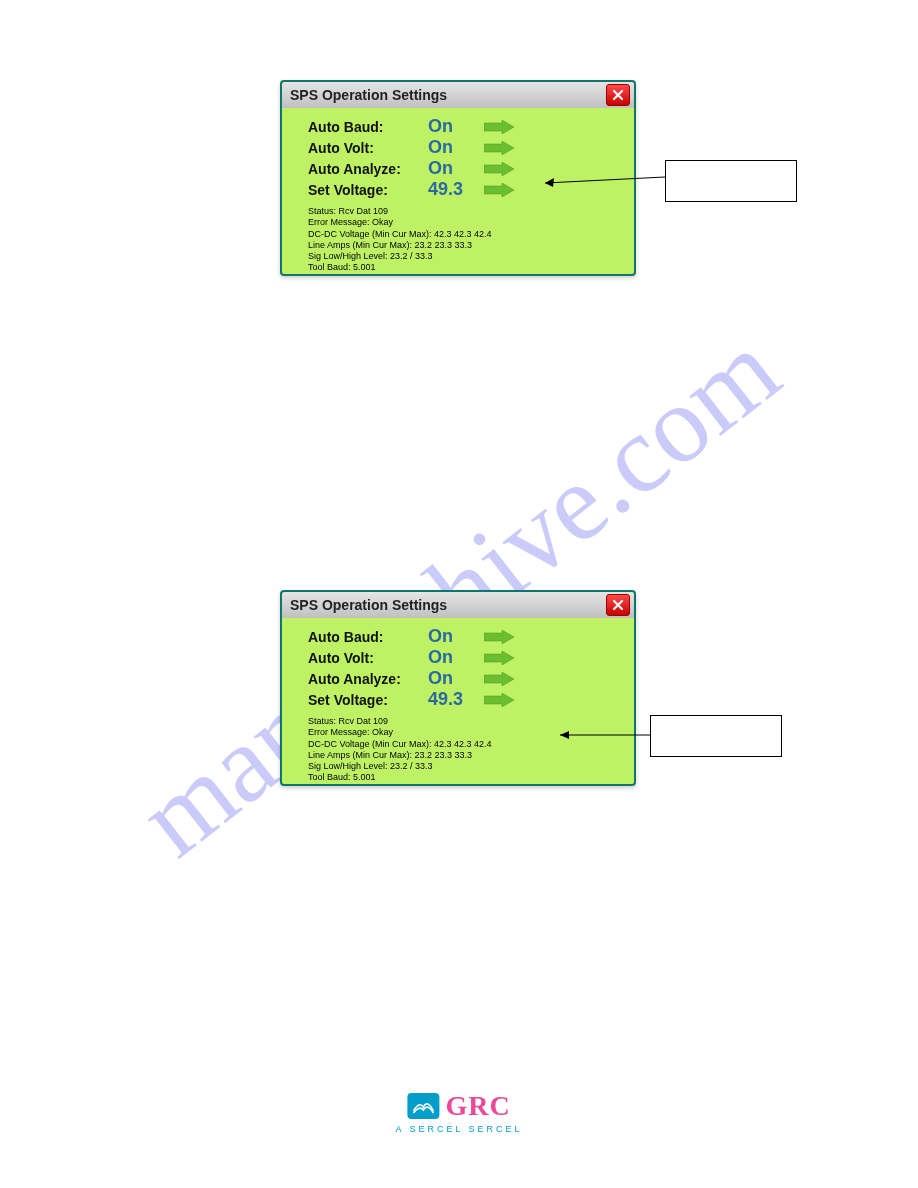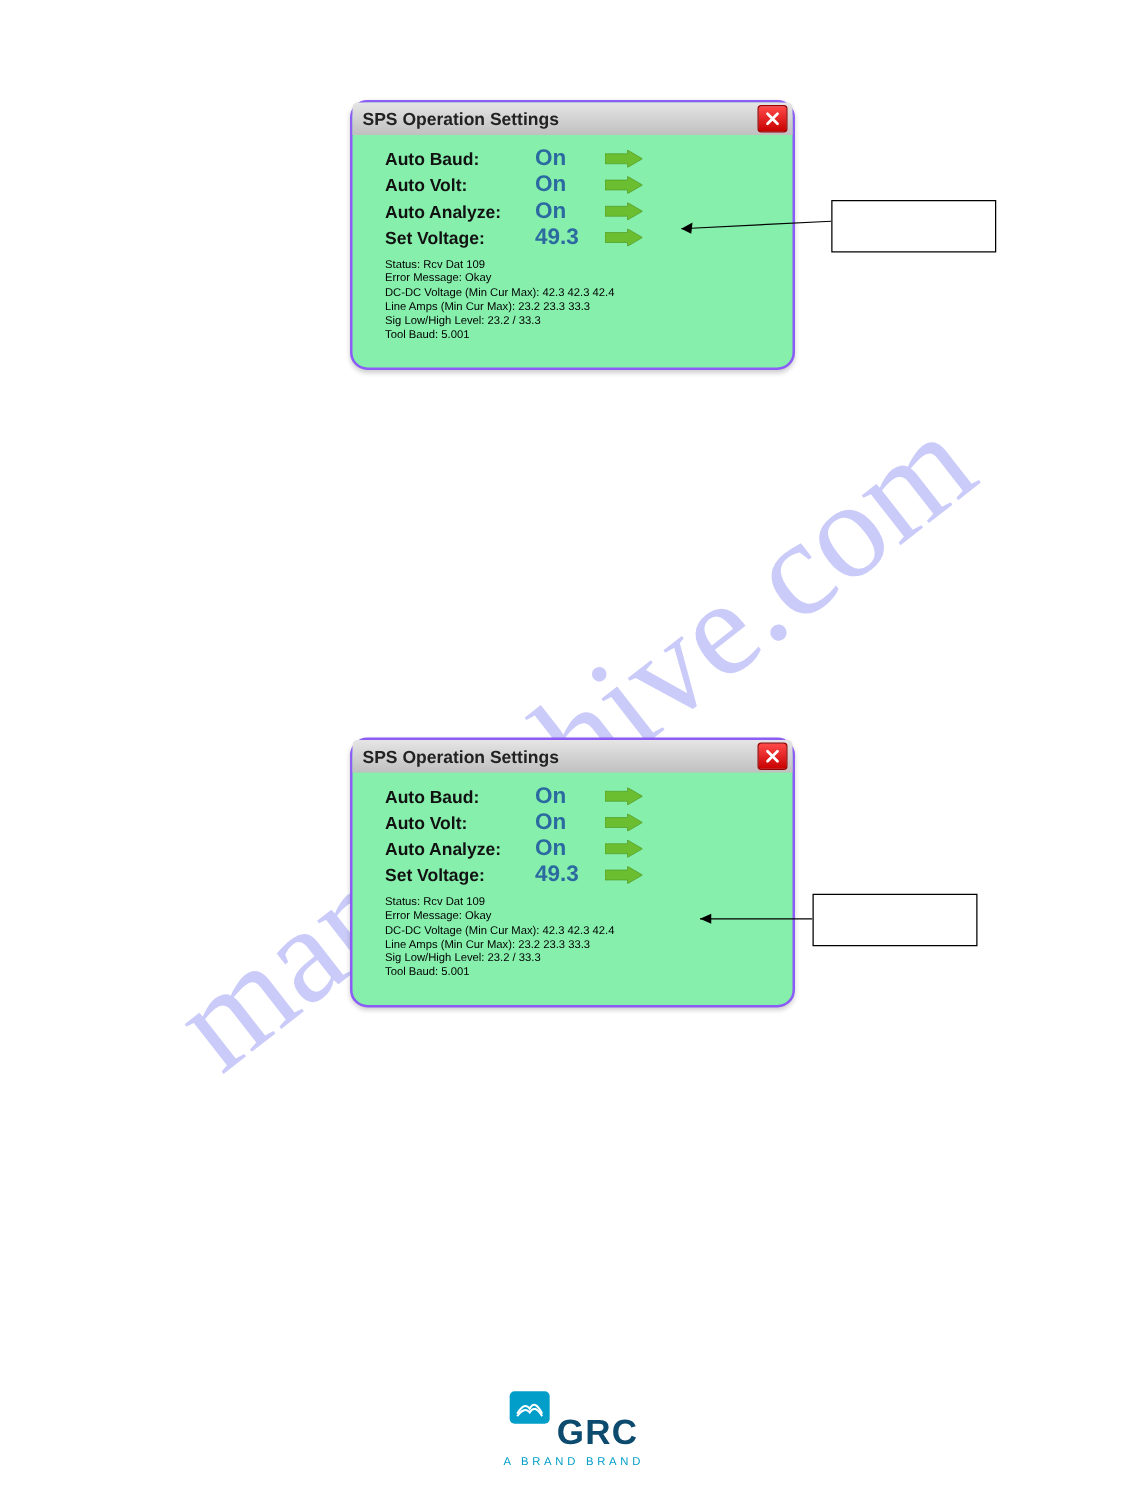--- a/index.html
+++ b/index.html
@@ -20,23 +20,23 @@
     font-size: 110px;
     color: #8b8ef2;
     opacity: 0.45;
     white-space: nowrap;
     pointer-events: none;
     font-family: Georgia, 'Times New Roman', serif;
   }
   .dialog {
     position: absolute;
     width: 352px;
-    border: 2px solid #8b5cf6;
-    border-radius: 14px;
-    background: #86efac;
+    border: 2px solid #0f766e;
+    border-radius: 4px;
+    background: #bef264;
     box-shadow: 0 2px 4px rgba(0,0,0,0.2);
   }
   .titlebar {
     height: 26px;
     background: linear-gradient(#e5e5e5 0%, #c0c0c0 100%);
     border-radius: 4px 4px 0 0;
     display: flex;
     align-items: center;
     justify-content: space-between;
     padding: 0 4px 0 8px;
@@ -53,21 +53,21 @@
     background: linear-gradient(#ff4a4a 0%, #c80000 100%);
     border: 1px solid #900;
     border-radius: 3px;
     display: flex;
     align-items: center;
     justify-content: center;
     cursor: pointer;
   }
   .close-btn svg { display:block; }
   .body-area {
-    padding: 8px 14px 20px 26px;
+    padding: 8px 14px 0 26px;
   }
   .row {
     display: flex;
     align-items: center;
     height: 21px;
   }
   .row .label {
     width: 120px;
     font-weight: bold;
     font-size: 14px;
@@ -117,26 +117,25 @@
   .grc-icon {
     width: 32px;
     height: 26px;
     background: #009ec9;
     border-radius: 4px;
     display:flex;
     align-items:center;
     justify-content:center;
   }
   .grc-text {
-    font-family: Liberation Sans, sans-serif;
+    font-family: Liberation Serif, serif;
     font-weight: 900;
     font-size: 28px;
-    color: #0c4a6e;
+    color: #ec4899;
     letter-spacing: 1px;
-    margin-top: 40px;
   }
   .grc-sub {
     font-size: 9px;
     letter-spacing: 3px;
     color: #009ec9;
     margin-top: 2px;
     text-align:center;
   }
 </style>
 </head>
@@ -273,14 +272,14 @@
 <div class="footer-logo">
   <div class="grc-row">
     <div class="grc-icon">
       <svg width="24" height="18" viewBox="0 0 24 18">
         <path d="M2 14 Q8 4 12 10 Q16 2 22 14" fill="none" stroke="#fff" stroke-width="1.6"></path>
         <path d="M2 16 Q8 8 12 13 Q16 6 22 16" fill="none" stroke="#fff" stroke-width="1.6"></path>
       </svg>
     </div>
     <span class="grc-text">GRC</span>
   </div>
-  <div class="grc-sub">A BRAND BRAND</div>
+  <div class="grc-sub">A SERCEL SERCEL</div>
 </div>
 
 </body></html>

